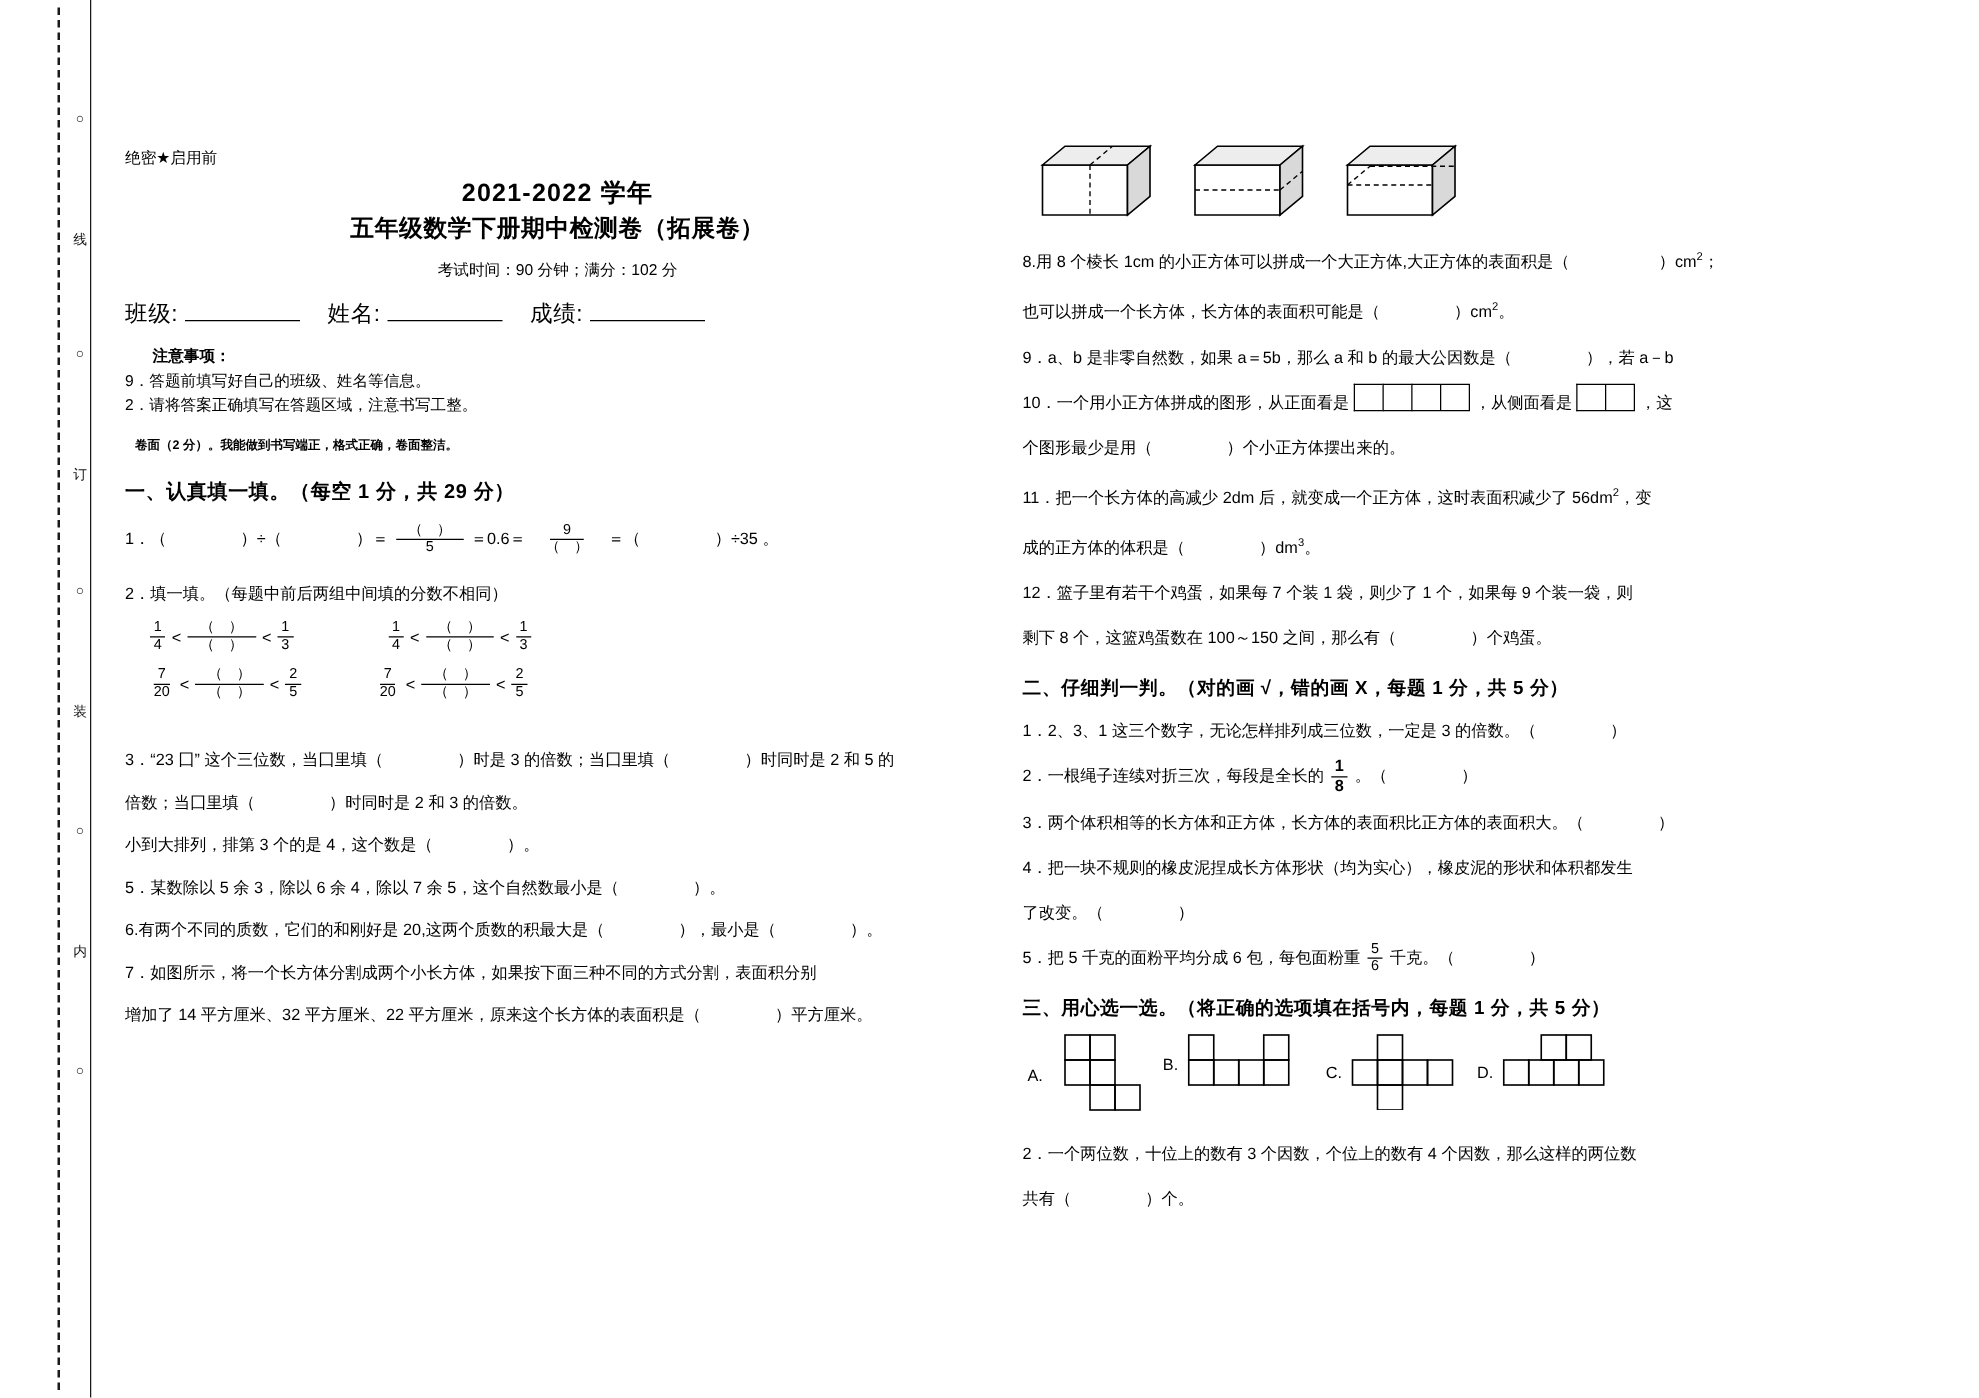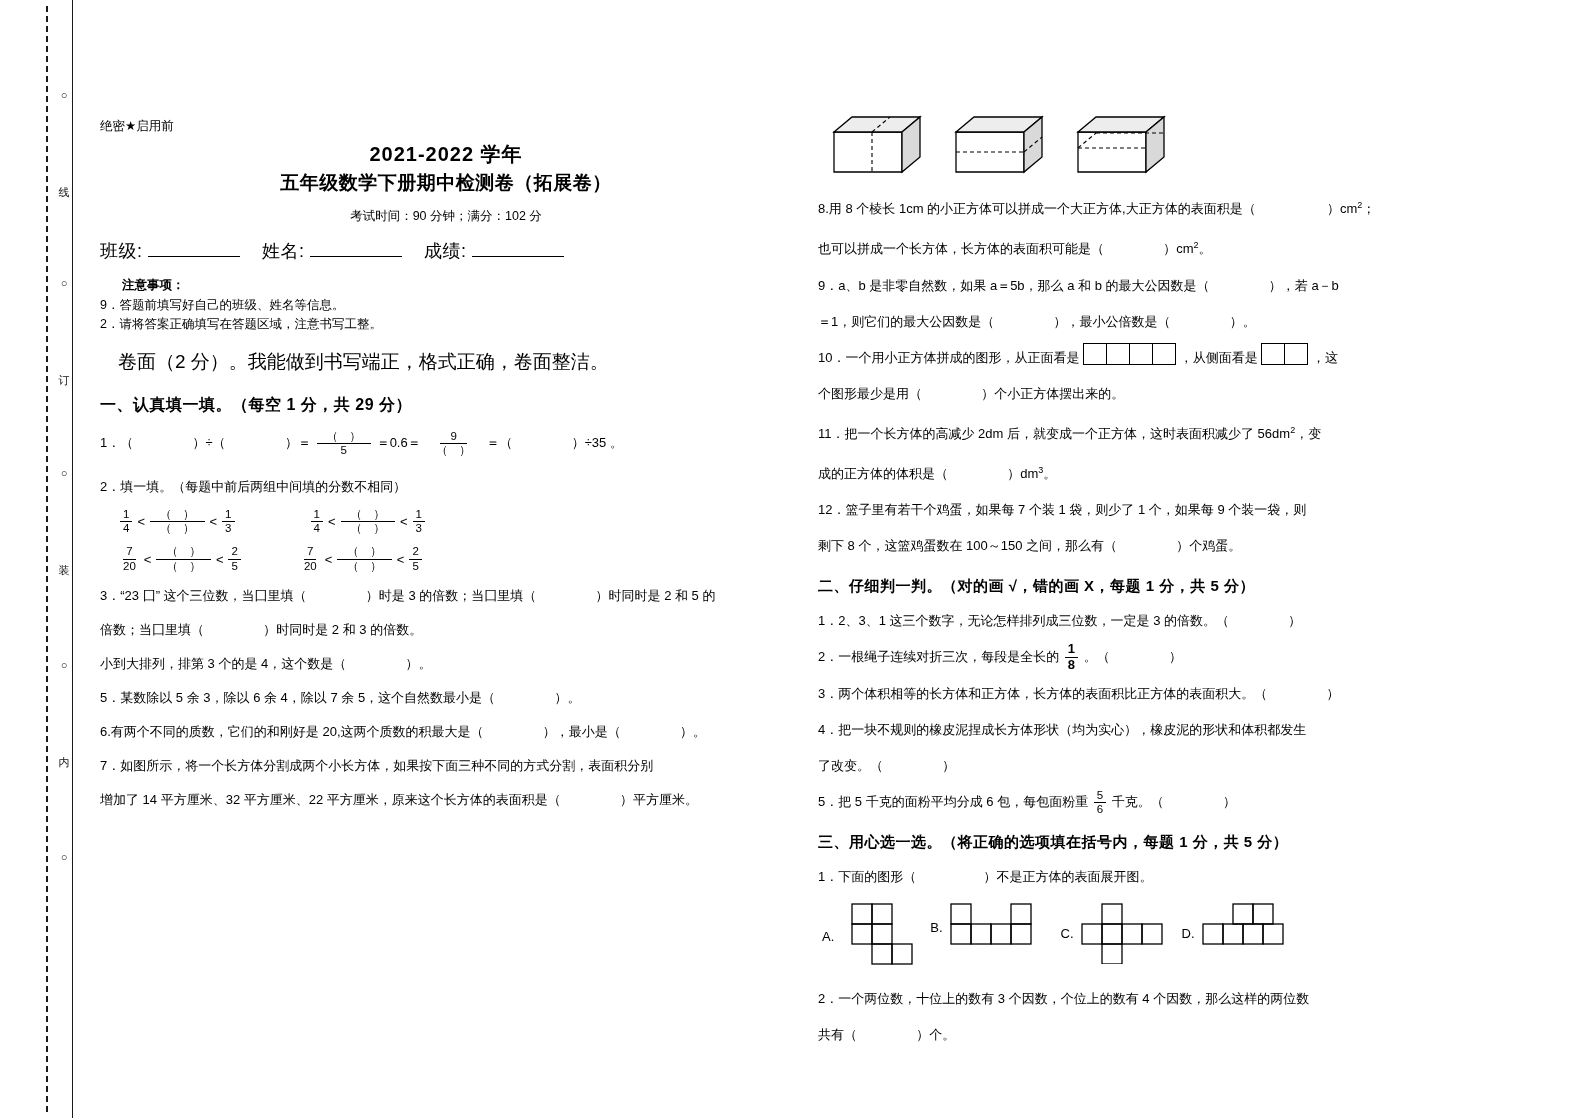--- a/index.html
+++ b/index.html
@@ -36,21 +36,21 @@
   .col-right{width:760px;padding-left:18px;}
 
   .secret{font-size:12.5px;margin-top:118px;margin-bottom:4px;}
   h1.t1{font-size:20px;text-align:center;margin:6px 0 2px;letter-spacing:1px;font-weight:bold;}
   h1.t2{font-size:19px;text-align:center;margin:2px 0 12px;letter-spacing:0.5px;font-weight:bold;}
   .examline{font-size:12.5px;text-align:center;margin:6px 0 14px;}
   .fields{font-size:18px;text-align:left;margin:6px 0 14px;letter-spacing:0.5px;}
   .fields u{display:inline-block;width:92px;border-bottom:1px solid #000;text-decoration:none;}
   .notes-title{font-size:12.5px;font-weight:bold;margin:6px 0 3px 22px;}
   .note{font-size:12.5px;margin:2px 0 2px 0;}
-  .bold-line{font-size:19px;font-weight:normal;margin:16px 0 10px 18px;}
+  .bold-line{font-size:10px;font-weight:bold;margin:16px 0 10px 8px;}
   .sec-h{font-size:16px;font-weight:bold;margin:20px 0 12px 0;letter-spacing:0.5px;}
   .sec-h-r{font-size:15px;font-weight:bold;margin:16px 0 10px 0;letter-spacing:0.5px;}
   .q{font-size:13px;line-height:30px;margin:4px 0 4px 0;}
   .qr{font-size:13px;line-height:30px;margin:4px 0 6px 0;}
   .blank{display:inline-block;min-width:52px;}
   
   .frac{display:inline-flex;flex-direction:column;align-items:center;
         vertical-align:middle;font-size:11.5px;line-height:1.15;margin:0 2px;}
   .frac .num{border-bottom:1px solid #000;padding:0 3px;}
   .frac .den{padding:0 3px;}
@@ -200,21 +200,21 @@
             <span class="den">（　）</span>
           </span>
         &lt;
         <span class="frac">
             <span class="num">2</span>
             <span class="den">5</span>
           </span>
       </span>
     </div>
 
-    <div class="q" style="margin-top:8px">
+    <div class="q" style="margin-top:32px">
       <span>3．“23 囗” 这个三位数，当囗里填（</span>
       <span class="blank"></span>
       <span>）时是 3 的倍数；当囗里填（</span>
       <span class="blank"></span>
       <span>）时同时是 2 和 5 的</span>
     </div>
     <div class="q">
       <span>倍数；当囗里填（</span>
       <span class="blank"></span>
       <span>）时同时是 2 和 3 的倍数。</span>
@@ -285,27 +285,20 @@
       <span>也可以拼成一个长方体，长方体的表面积可能是（</span>
       <span class="blank"></span>
       <span>）cm</span><span class="sup">2</span><span>。</span>
     </div>
 
     <div class="qr">
       <span>9．a、b 是非零自然数，如果 a＝5b，那么 a 和 b 的最大公因数是（</span>
       <span class="blank"></span>
       <span>），若 a－b</span>
     </div>
-    <div class="qr">
-      <span>＝1，则它们的最大公因数是（</span>
-      <span class="blank"></span>
-      <span>），最小公倍数是（</span>
-      <span class="blank"></span>
-      <span>）。</span>
-    </div>
 
     <div class="qr">
       <span>10．一个用小正方体拼成的图形，从正面看是</span>
       <span class="boxrow">
           <i></i>
           <i></i>
           <i></i>
           <i></i>
         </span>
       <span>，从侧面看是</span>
@@ -375,25 +368,20 @@
         <span class="num">5</span>
         <span class="den">6</span>
       </span>
       <span>千克。（</span>
       <span class="blank"></span>
       <span>）</span>
     </div>
 
     <div class="sec-h-r">三、用心选一选。（将正确的选项填在括号内，每题 1 分，共 5 分）</div>
 
-    <div class="qr">
-      <span>1．下面的图形（</span>
-      <span class="blank" style="min-width:60px"></span>
-      <span>）不是正方体的表面展开图。</span>
-    </div>
 
     <div class="nets">
       <div class="net">
         <span>A.</span>
         <svg width="74" height="68" viewBox="0 0 74 68">
           <g fill="none" stroke="#000" stroke-width="1.3">
             <rect x="12" y="2" width="20" height="20"></rect>
             <rect x="32" y="2" width="20" height="20"></rect>
             <rect x="12" y="22" width="20" height="20"></rect>
             <rect x="32" y="22" width="20" height="20"></rect>

